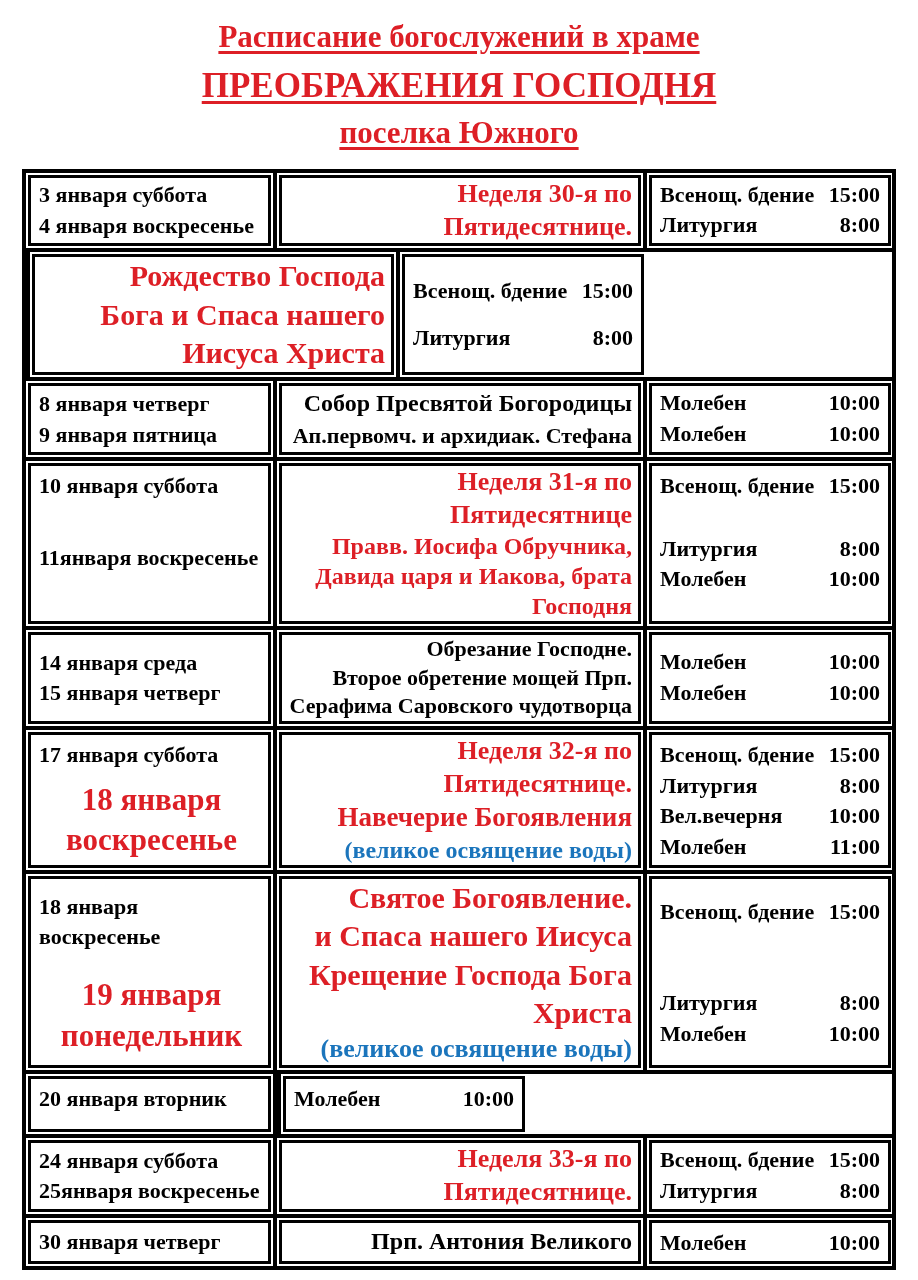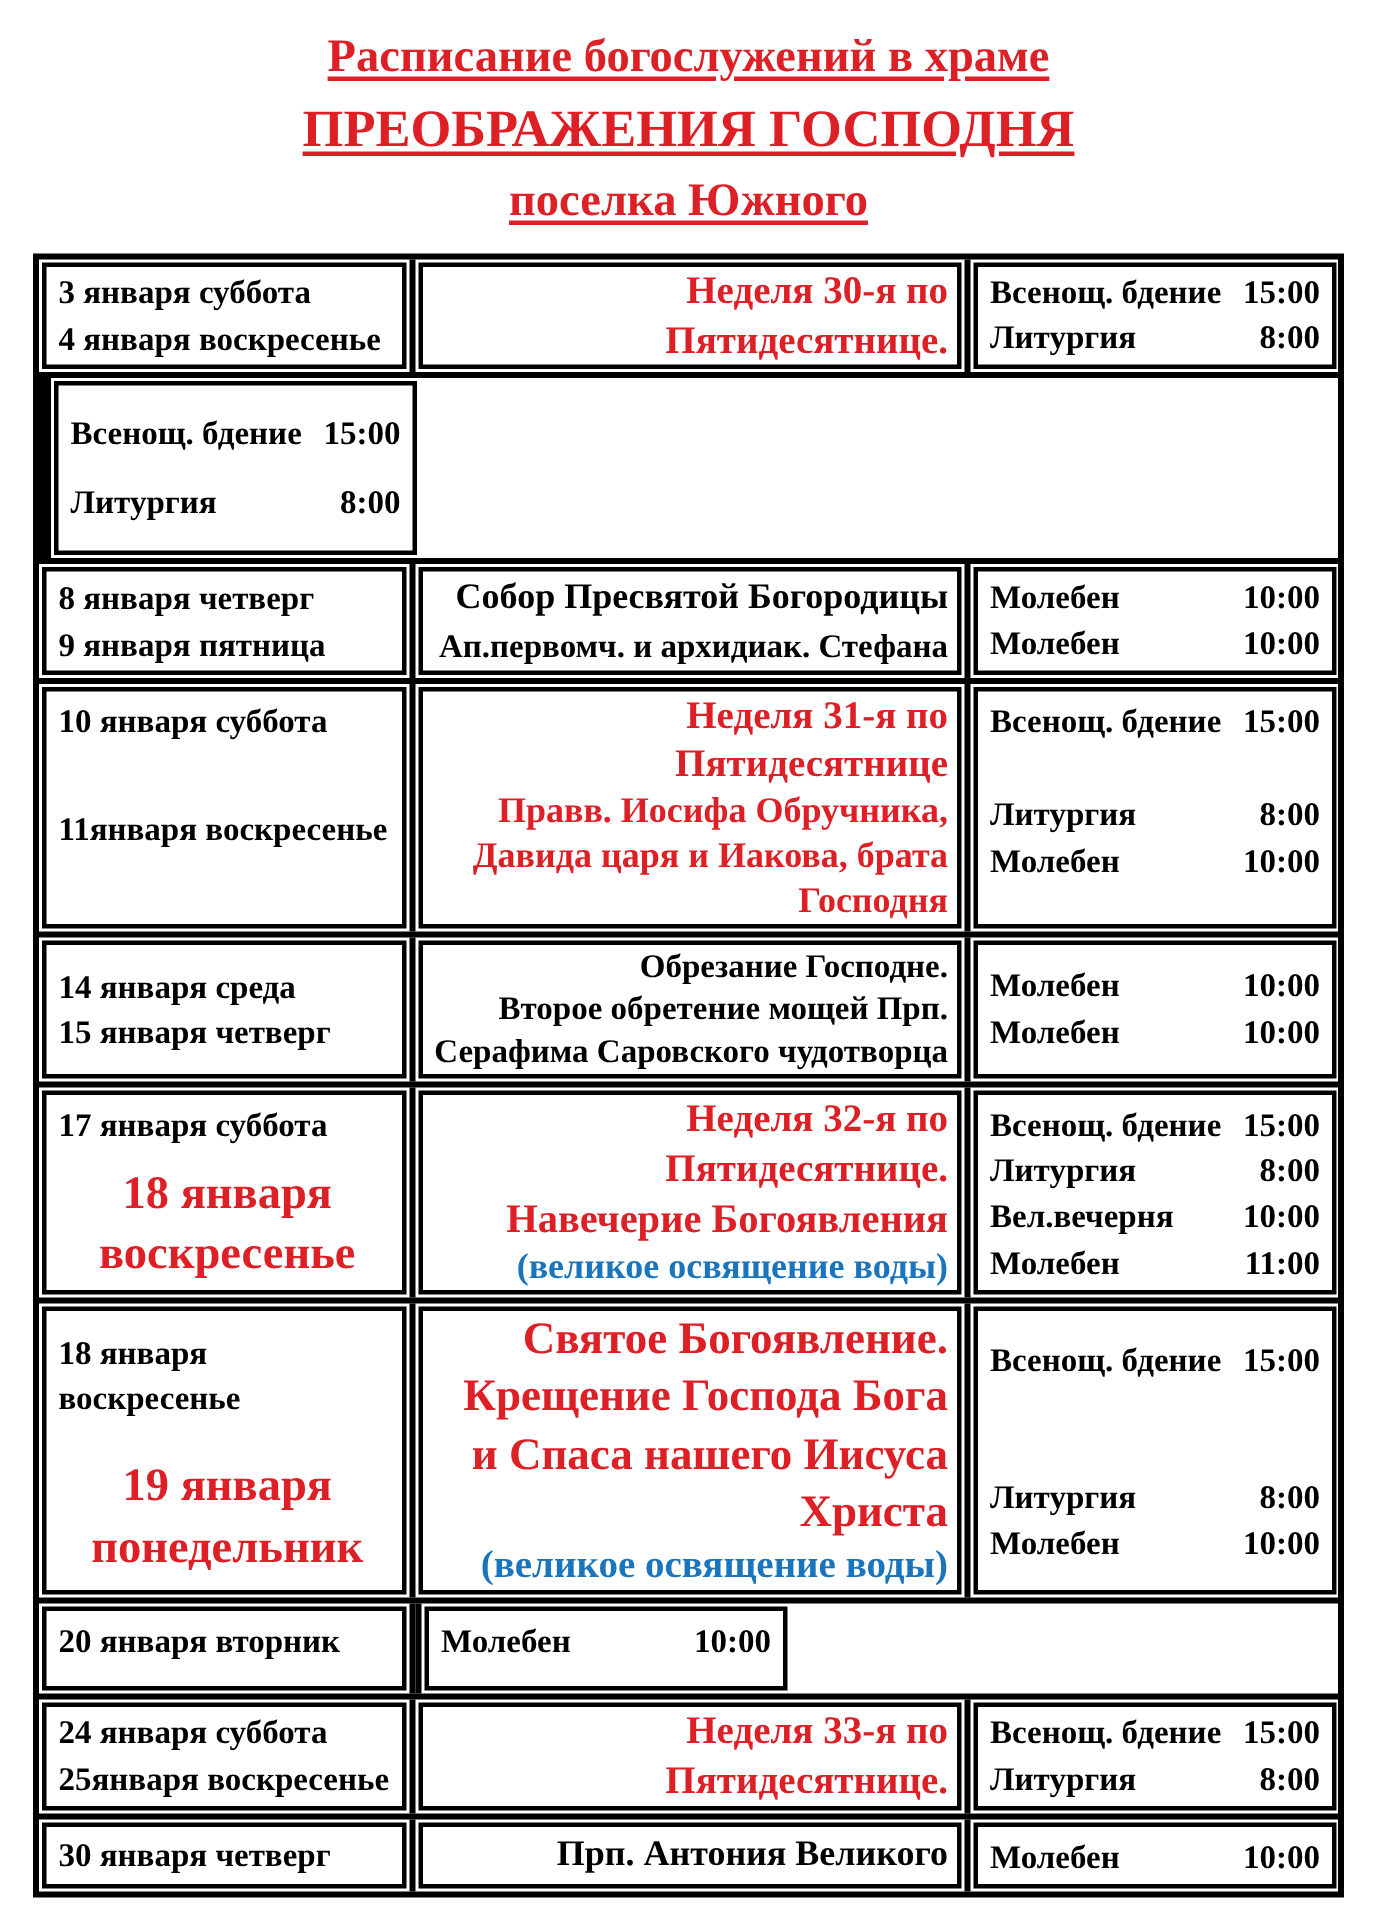--- a/index.html
+++ b/index.html
@@ -89,20 +89,25 @@
         </div>
         <div class="svc">
           <span>Литургия</span>
           <span>8:00</span>
         </div>
       </div>
     </div>
 
     <div class="row rh1">
       <div class="vsep"></div>
+      <div class="cell c2 sa">
+        <div class="f f-xl">Рождество Господа</div>
+        <div class="f f-xl">Бога и Спаса нашего</div>
+        <div class="f f-xl">Иисуса Христа</div>
+      </div>
       <div class="vsep"></div>
       <div class="cell c3 se">
         <div class="svc">
           <span>Всенощ. бдение</span>
           <span>15:00</span>
         </div>
         <div class="svc">
           <span>Литургия</span>
           <span>8:00</span>
         </div>
@@ -229,22 +234,22 @@
       <div class="cell c1 top">
         <div class="sp" style="flex:0.35"></div>
         <div class="d">18 января воскресенье</div>
         <div class="sp" style="flex:1"></div>
         <div class="d-red-lg">19 января понедельник</div>
         <div class="sp" style="flex:0.3"></div>
       </div>
       <div class="vsep"></div>
       <div class="cell c2 sa">
         <div class="f f-xl">Святое Богоявление.</div>
+        <div class="f f-xl">и Спаса нашего Иисуса</div>
         <div class="f f-xl">Крещение Господа Бога</div>
-        <div class="f f-xl">и Спаса нашего Иисуса</div>
         <div class="f f-xl">Христа</div>
         <div class="f f-blue-lg">(великое освящение воды)</div>
       </div>
       <div class="vsep"></div>
       <div class="cell c3 top">
         <div class="sp" style="flex:0.3"></div>
         <div class="svc">
           <span>Всенощ. бдение</span>
           <span>15:00</span>
         </div>

